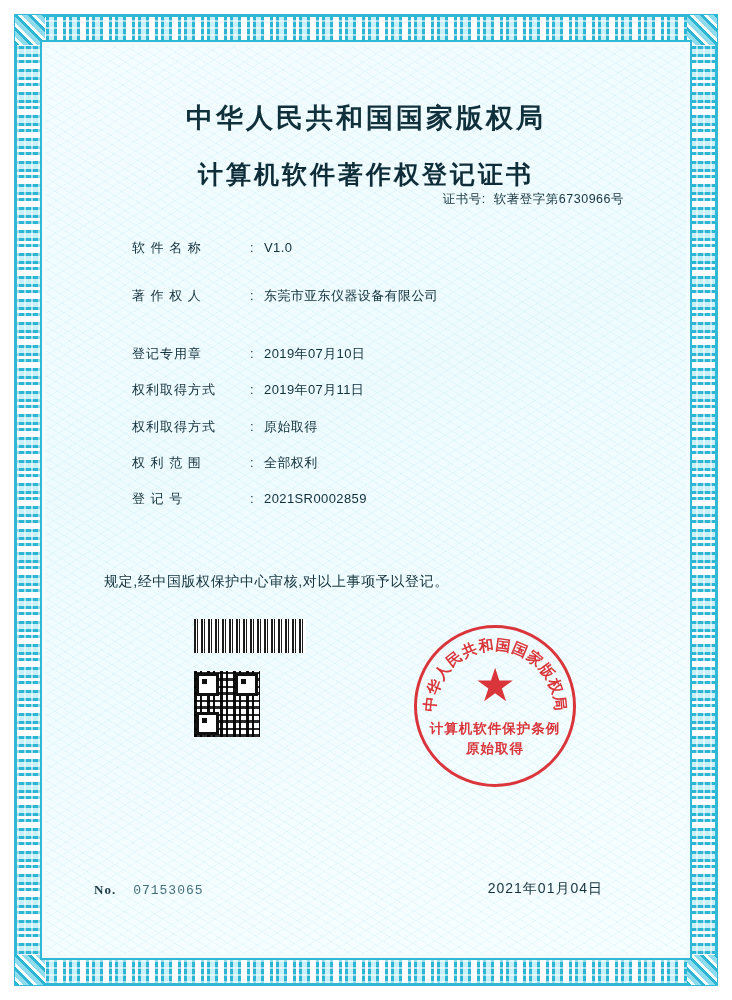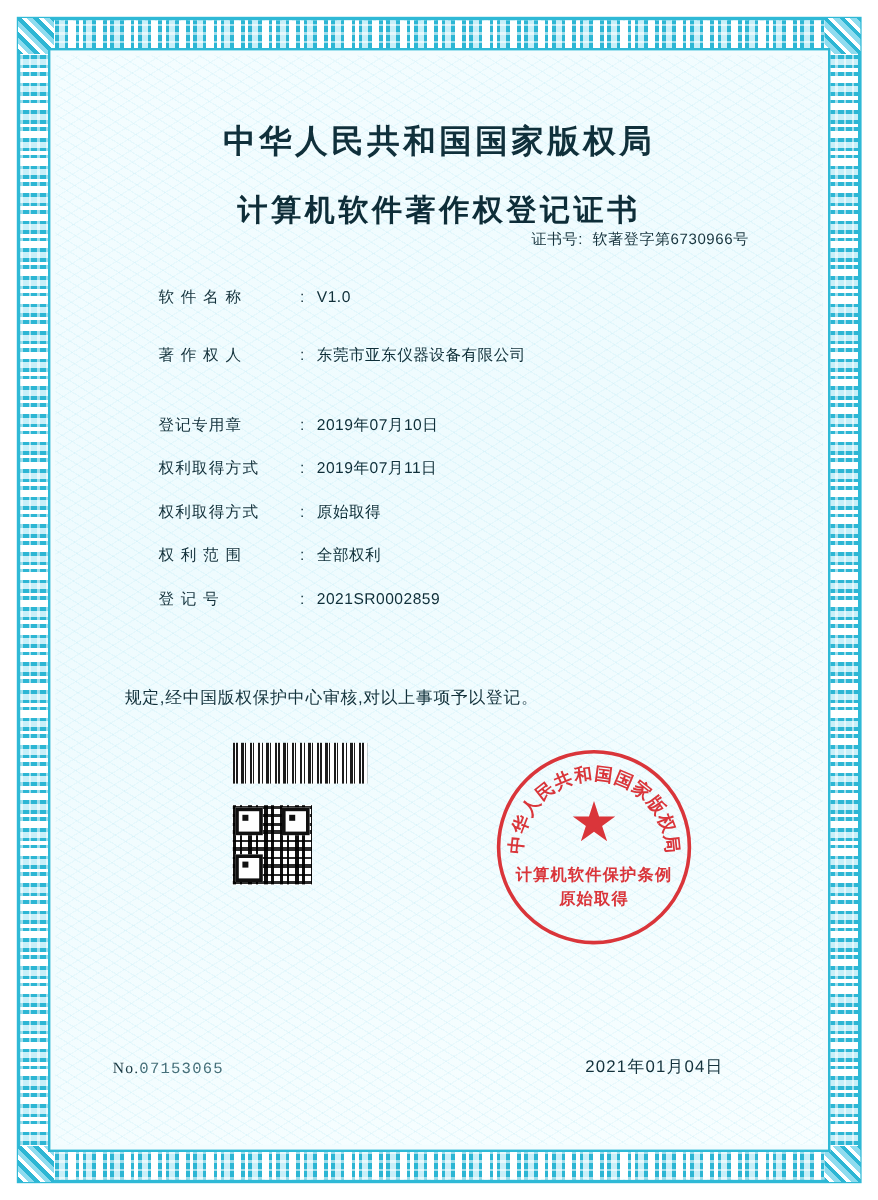--- a/index.html
+++ b/index.html
@@ -316,21 +316,22 @@
   }
   .footer-no {
     font-family: "Liberation Mono", monospace;
     letter-spacing: 1px;
     color: #46707a;
     font-size: 13px;
   }
   .footer-no .no-prefix {
     font-family: "Liberation Serif", serif;
     color: #1b3a44;
-    margin-right: 0;
+    margin-right: 17px;
+    font-weight: bold;
   }
   .footer-date {
     font-size: 14px;
     letter-spacing: 1px;
     color: #14323c;
     margin-right: 35px;
   }
 </style>
 </head>
 <body>

